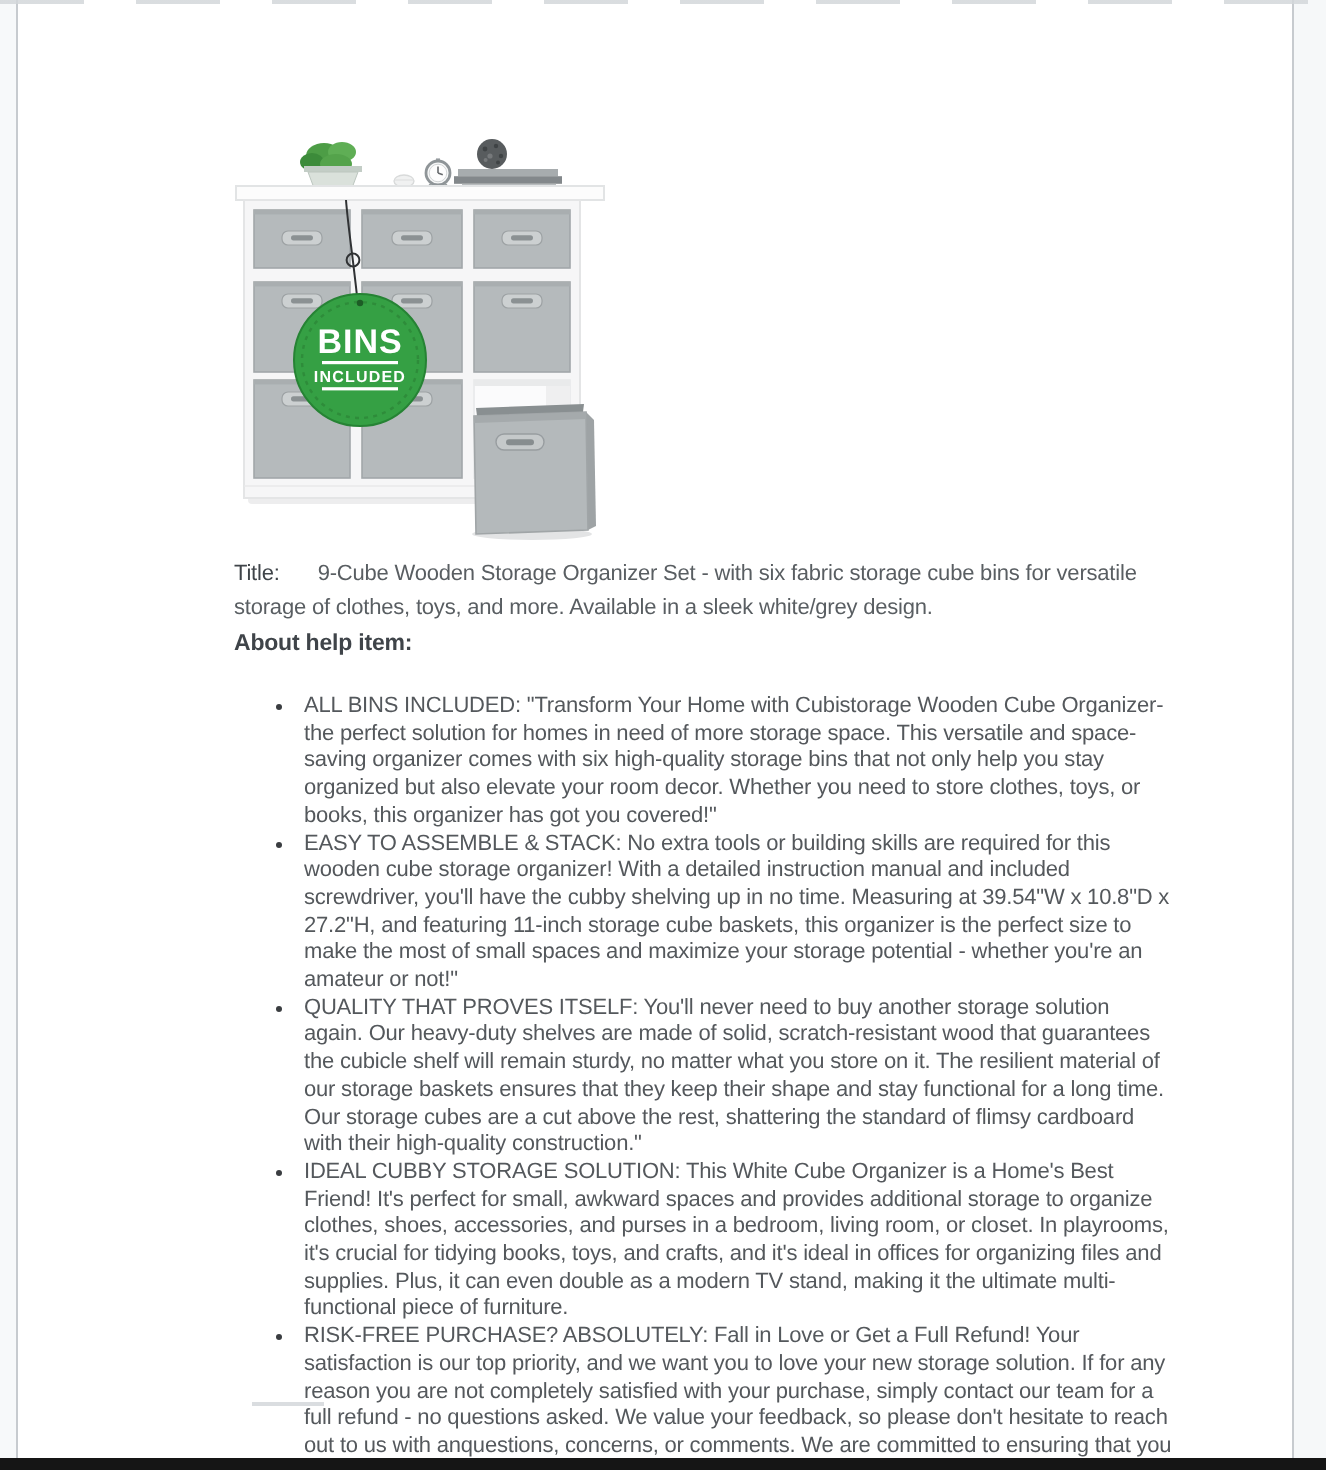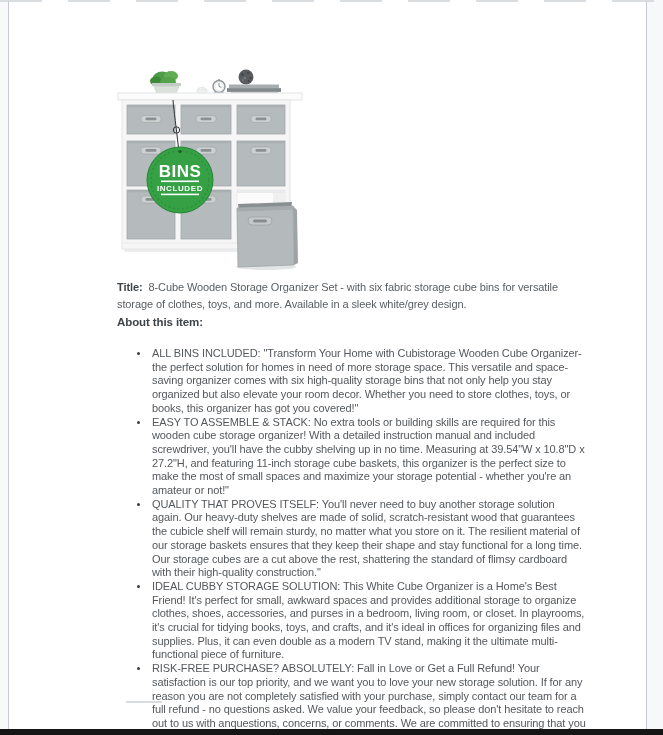--- a/index.html
+++ b/index.html
@@ -15,21 +15,21 @@
   .bottom-bar{position:absolute;bottom:0;left:0;right:0;height:6px;background:#151515;z-index:6;}
   .scan-artifact{position:absolute;left:126px;top:701px;width:36px;height:2px;background:#dadde0;z-index:2;}
 
   .product-image{position:absolute;left:110px;top:67px;width:220px;height:205px;z-index:3;}
   .product-image svg{display:block;width:100%;height:100%;}
 
   .title-block{
     position:absolute;left:117px;top:268px;width:452px;
     font-size:11px;line-height:16.5px;letter-spacing:-0.1px;color:#595e62;z-index:3;
   }
-  .title-label{font-weight:bold;color:#3f4449;margin-right:6px;}
+  .title-label{font-weight:normal;color:#3f4449;margin-right:19px;}
 
   .about-heading{
     position:absolute;left:117px;top:316px;
     font-size:11.5px;font-weight:bold;color:#3f4449;letter-spacing:-0.1px;z-index:3;
   }
 
   .bullets{
     position:absolute;left:124px;top:347px;width:436px;margin:0;
     padding:0 0 0 26px;list-style:disc;
     font-size:11px;line-height:13.7px;letter-spacing:-0.1px;color:#54585c;z-index:3;
@@ -157,23 +157,23 @@
       <polygon points="128,137 182,135 181,143 129,145" fill="#898f91"></polygon>
       <polygon points="183,139 187,143 188,196 184,198" fill="#9ea3a5"></polygon>
       <polygon points="127,141 183,139 184,198 128,200" fill="#b4b9bb" stroke="#a0a5a7" stroke-width="0.8"></polygon>
       <polygon points="127,141 183,139 183,142.5 127,144.5" fill="#a5aaac"></polygon>
       <rect x="138" y="150" width="24" height="8" rx="4" fill="#c5c9ca" stroke="#989da0" stroke-width="0.7"></rect>
       <rect x="143" y="152.6" width="14" height="3" rx="1.5" fill="#878d8f"></rect>
     </g>
   </svg>
 </div>
 
-<p class="title-block"><span class="title-label">Title:</span><span>8-Cube Wooden Storage Organizer Set - with six fabric storage cube bins for versatile storage of clothes, toys, and more. Available in a sleek white/grey design.</span></p>
+<p class="title-block"><span class="title-label">Title:</span><span>9-Cube Wooden Storage Organizer Set - with six fabric storage cube bins for versatile storage of clothes, toys, and more. Available in a sleek white/grey design.</span></p>
 
-<div class="about-heading">About this item:</div>
+<div class="about-heading">About help item:</div>
 
 <ul class="bullets">
   <li>ALL BINS INCLUDED: "Transform Your Home with Cubistorage Wooden Cube Organizer- the perfect solution for homes in need of more storage space. This versatile and space-saving organizer comes with six high-quality storage bins that not only help you stay organized but also elevate your room decor. Whether you need to store clothes, toys, or books, this organizer has got you covered!"</li>
   <li>EASY TO ASSEMBLE &amp; STACK: No extra tools or building skills are required for this wooden cube storage organizer! With a detailed instruction manual and included screwdriver, you'll have the cubby shelving up in no time. Measuring at 39.54"W x 10.8"D x 27.2"H, and featuring 11-inch storage cube baskets, this organizer is the perfect size to make the most of small spaces and maximize your storage potential - whether you're an amateur or not!"</li>
   <li>QUALITY THAT PROVES ITSELF: You'll never need to buy another storage solution again. Our heavy-duty shelves are made of solid, scratch-resistant wood that guarantees the cubicle shelf will remain sturdy, no matter what you store on it. The resilient material of our storage baskets ensures that they keep their shape and stay functional for a long time. Our storage cubes are a cut above the rest, shattering the standard of flimsy cardboard with their high-quality construction."</li>
   <li>IDEAL CUBBY STORAGE SOLUTION: This White Cube Organizer is a Home's Best Friend! It's perfect for small, awkward spaces and provides additional storage to organize clothes, shoes, accessories, and purses in a bedroom, living room, or closet. In playrooms, it's crucial for tidying books, toys, and crafts, and it's ideal in offices for organizing files and supplies. Plus, it can even double as a modern TV stand, making it the ultimate multi-functional piece of furniture.</li>
   <li>RISK-FREE PURCHASE? ABSOLUTELY: Fall in Love or Get a Full Refund! Your satisfaction is our top priority, and we want you to love your new storage solution. If for any reason you are not completely satisfied with your purchase, simply contact our team for a full refund - no questions asked. We value your feedback, so please don't hesitate to reach out to us with anquestions, concerns, or comments. We are committed to ensuring that you have a positive experience with our product."</li>
 </ul>
 
 </body></html>

